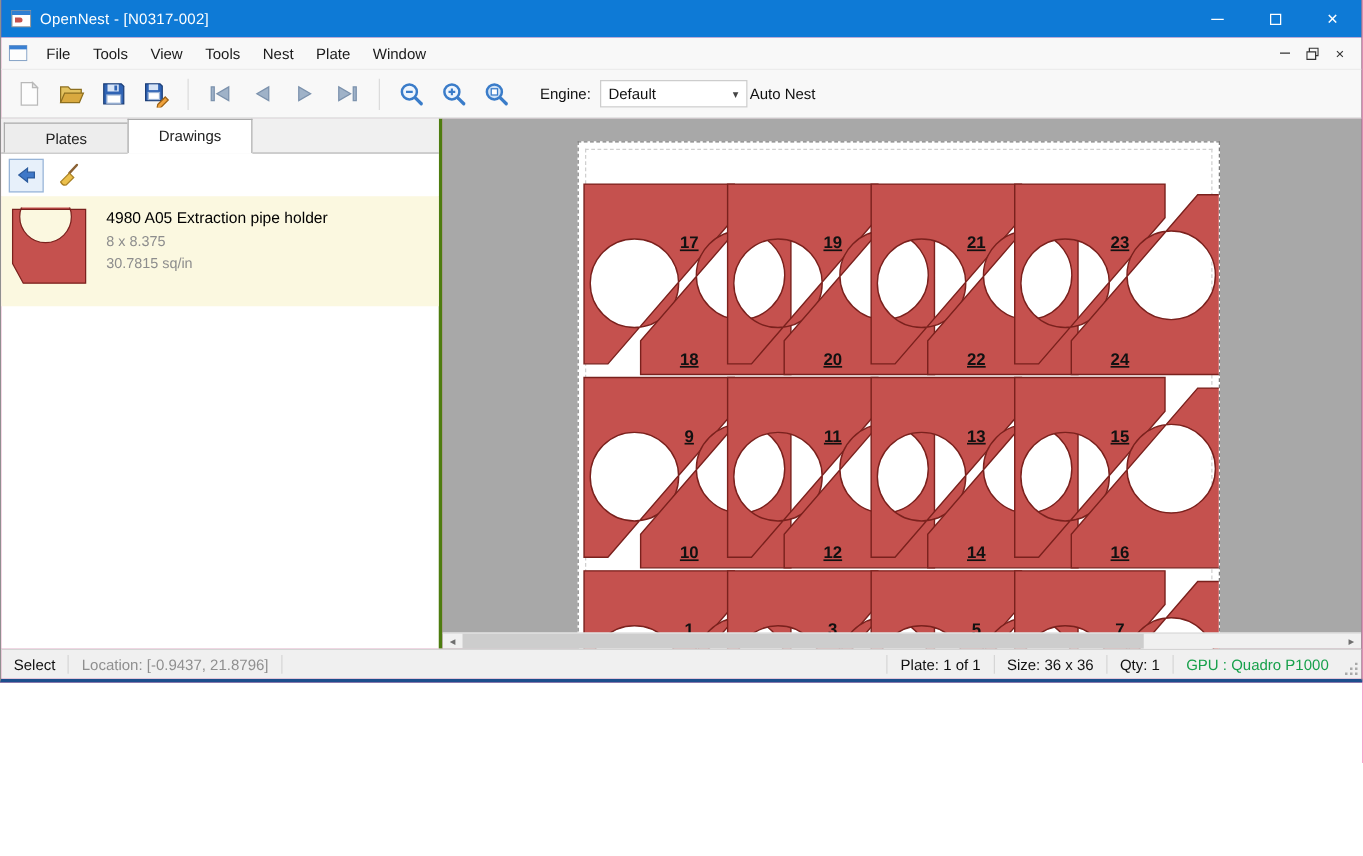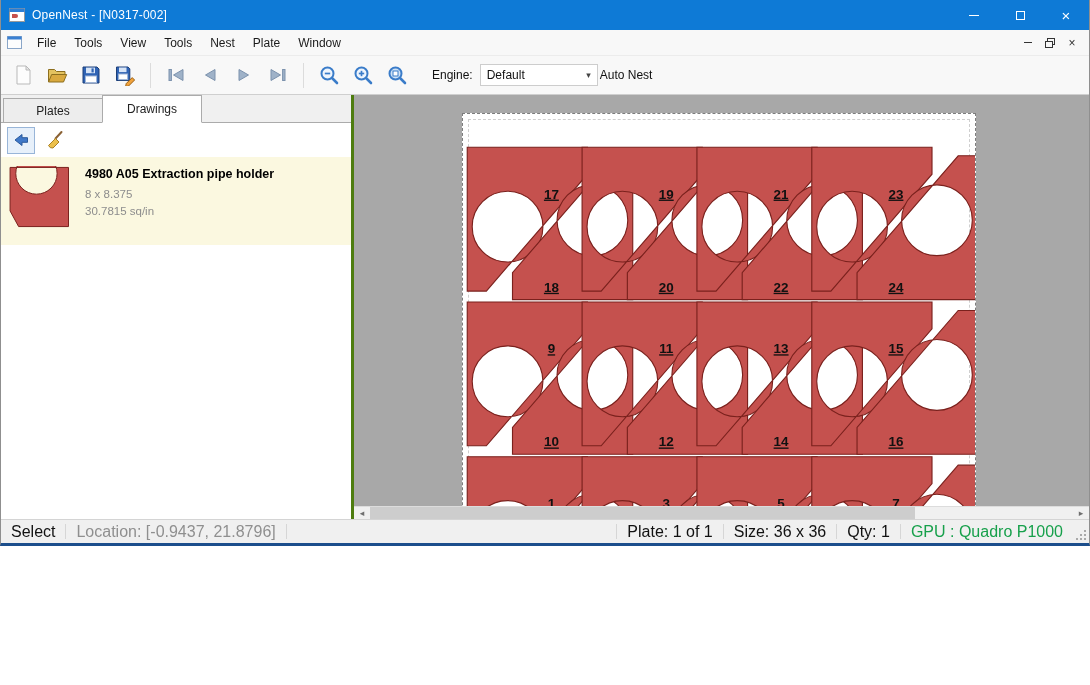--- a/index.html
+++ b/index.html
@@ -39,36 +39,36 @@
   .sidebar{width:353px;background:#fff;border-right:3px solid #4d7c0f;display:flex;flex-direction:column}
   .tabstrip{flex:0 0 28px;background:#f0f0f0;display:flex;align-items:flex-end;border-bottom:1px solid #ababab;padding-left:2px}
   .tab{width:100px;height:24px;display:flex;align-items:center;justify-content:center;background:#ededed;border:1px solid #ababab;border-bottom:none;margin-right:-1px;color:#222;position:relative}
   .tab.active{background:#fff;height:28px;margin-bottom:-1px;border-bottom:1px solid #fff;z-index:2}
   .side-tools{flex:0 0 34px;display:flex;align-items:center;padding-left:6px;background:#fff}
   .side-btn{width:28px;height:27px;display:flex;align-items:center;justify-content:center;margin-right:6px;border:1px solid transparent}
   .side-btn.checked{border:1px solid #98b5d8;background:#e7f0fa}
   .drawing-item{background:#fbf8e0;display:flex;padding:9px 8px;min-height:88px}
   .thumb{width:62px;height:62px;flex:0 0 62px}
   .d-info{margin-left:14px;padding-top:1px}
-  .d-title{font-weight:700;font-size:12.5px;color:#000;margin-bottom:5px}
+  .d-title{font-weight:400;font-size:12.5px;color:#000;margin-bottom:5px}
   .d-line{color:#8d8d8d;font-size:11.5px;line-height:16.5px}
 
   
   .canvas{flex:1;background:#a8a8a8;position:relative;overflow:hidden}
   .plate{position:absolute;left:108px;top:18px;width:514px;height:512px;background:#fff;border:1px dashed #7d7d7d}
   .plate-margin{position:absolute;inset:5px;border:1px dashed #cfcfcf}
   #nest-svg{position:absolute;inset:0;width:100%;height:100%}
   .hscroll{position:absolute;left:0;right:0;bottom:0;height:13px;background:#f0f0f0;border-top:1px solid #dcdcdc}
   .hs-arrow{position:absolute;top:0;bottom:0;width:16px;display:flex;align-items:center;justify-content:center;color:#6f6f6f;font-size:9px}
   .hs-arrow.left{left:0}
   .hs-arrow.right{right:0}
   .hs-thumb{position:absolute;left:16px;top:0;bottom:0;width:545px;background:#cdcdcd}
 
   
-  .statusbar{flex:0 0 24px;background:#f0f0f0;border-top:1px solid #d4d4d4;display:flex;align-items:center;font-size:16px}
+  .statusbar{flex:0 0 24px;background:#f0f0f0;border-top:1px solid #d4d4d4;display:flex;align-items:center;font-size:12px}
   .sb-cell{padding:0 10px;display:flex;align-items:center;height:100%;white-space:nowrap}
   .sb-div{width:1px;height:15px;background:#d6d6d6}
   .sb-loc{color:#8f8f8f}
   .sb-spacer{flex:1}
   .sb-gpu{color:#17a04b}
   .grip{width:16px;height:100%;display:flex;align-items:flex-end;justify-content:flex-end;padding:0 2px 2px 0}
 </style>
 </head>
 <body>
 

